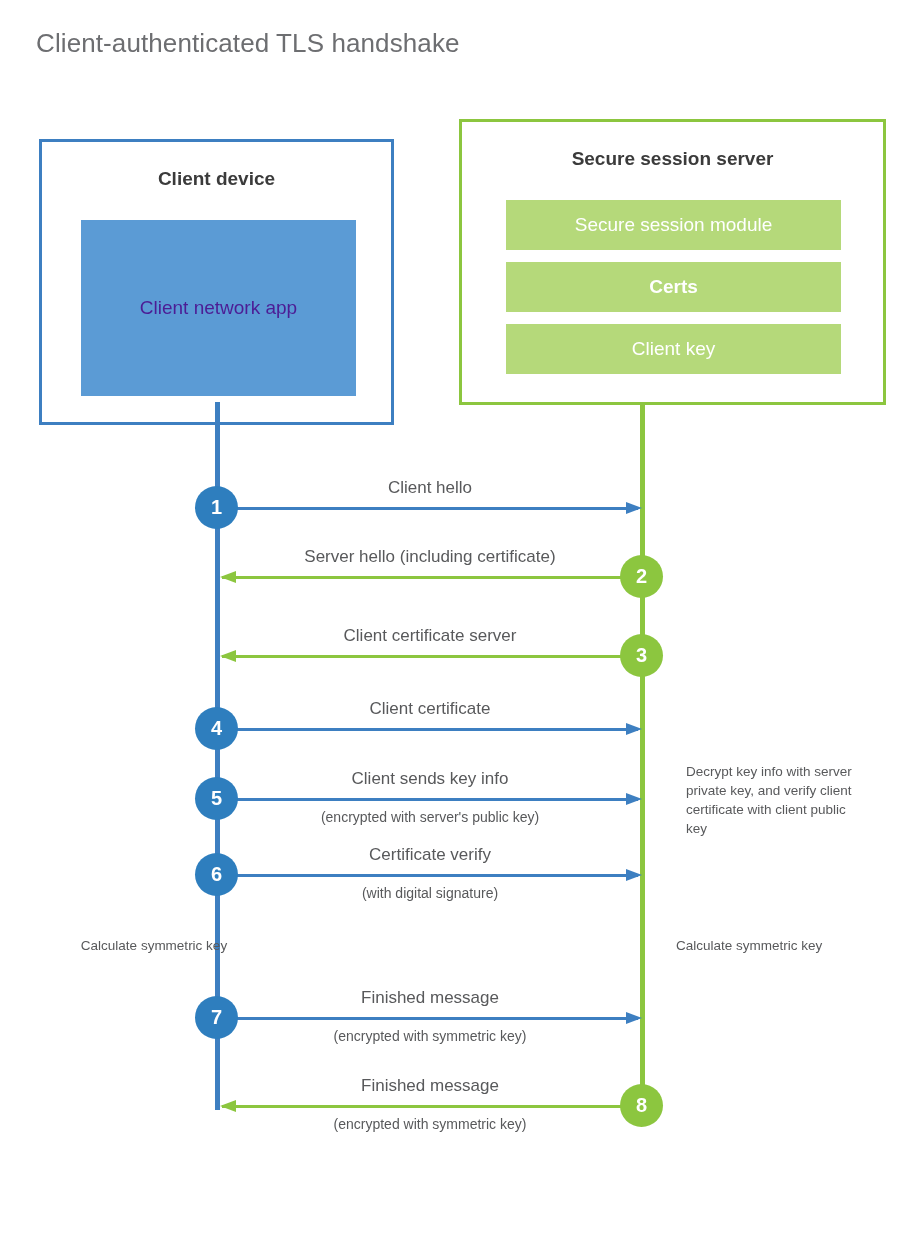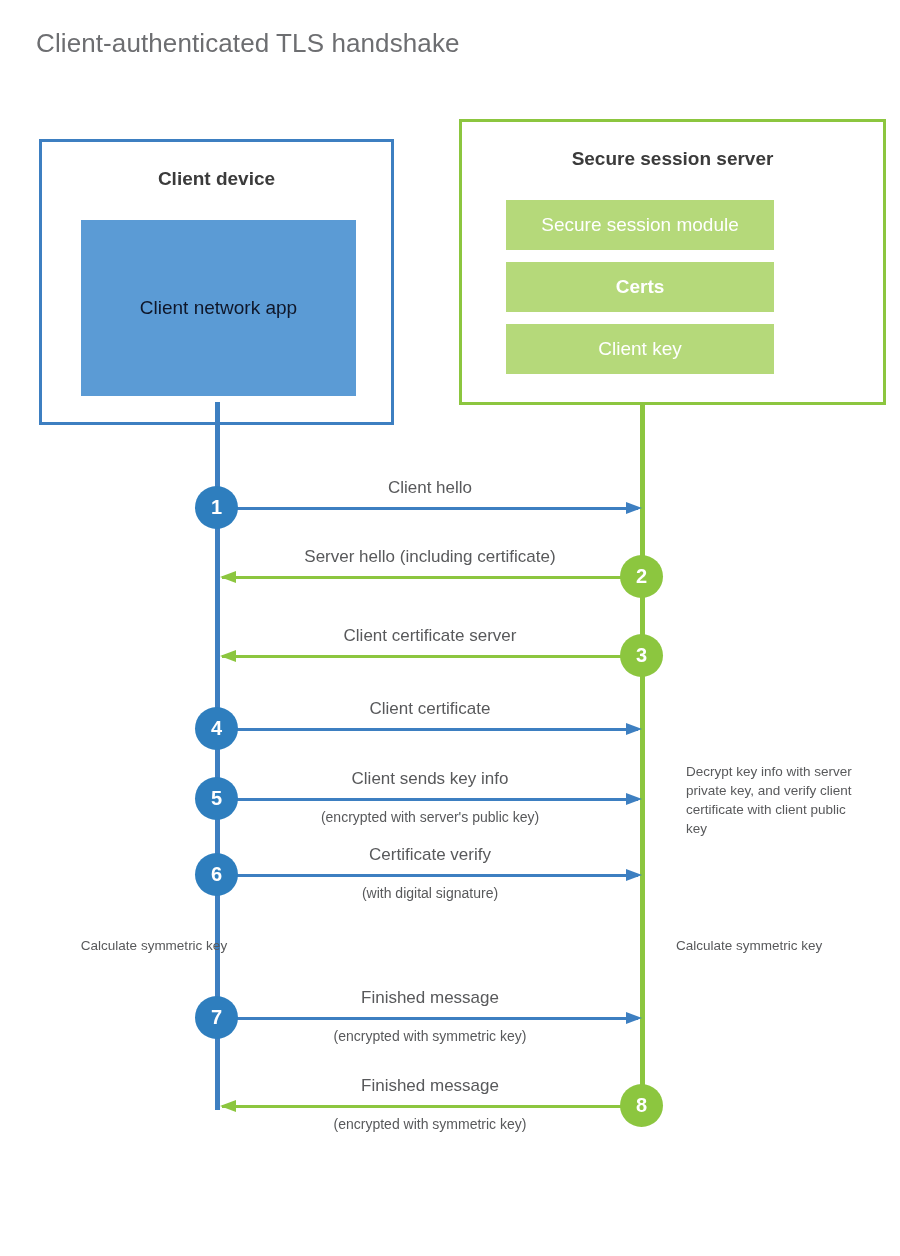--- a/index.html
+++ b/index.html
@@ -69,32 +69,32 @@
     position: absolute;
     left: 39px;
     top: 78px;
     width: 275px;
     height: 176px;
     background: #5b9bd5;
     display: flex;
     align-items: center;
     justify-content: center;
     text-align: center;
-    color: #0f172a;
+    color: #4c1d95;
     font-size: 19px;
     line-height: 1.35;
     padding: 0 10px;
     box-sizing: border-box;
   }
 
   
   .server-bar {
     position: absolute;
     left: 44px;
-    width: 268px;
+    width: 335px;
     height: 50px;
     background: #b5d97a;
     display: flex;
     align-items: center;
     justify-content: center;
     color: #ffffff;
     font-size: 19px;
   }
   #server-bar-0 { top: 78px; }
   #server-bar-1 { top: 140px; font-weight: bold; }

